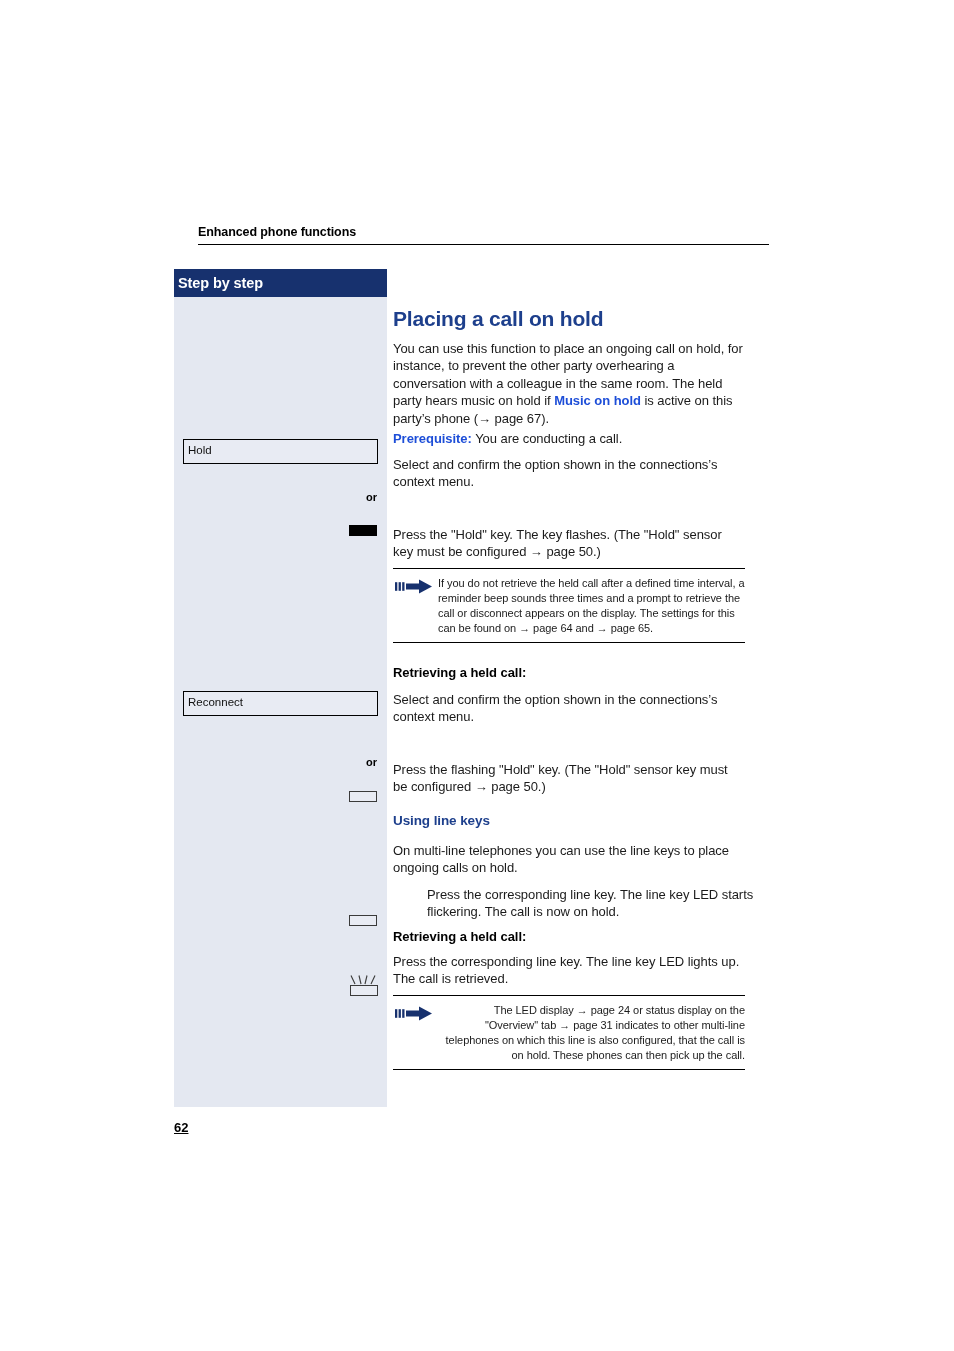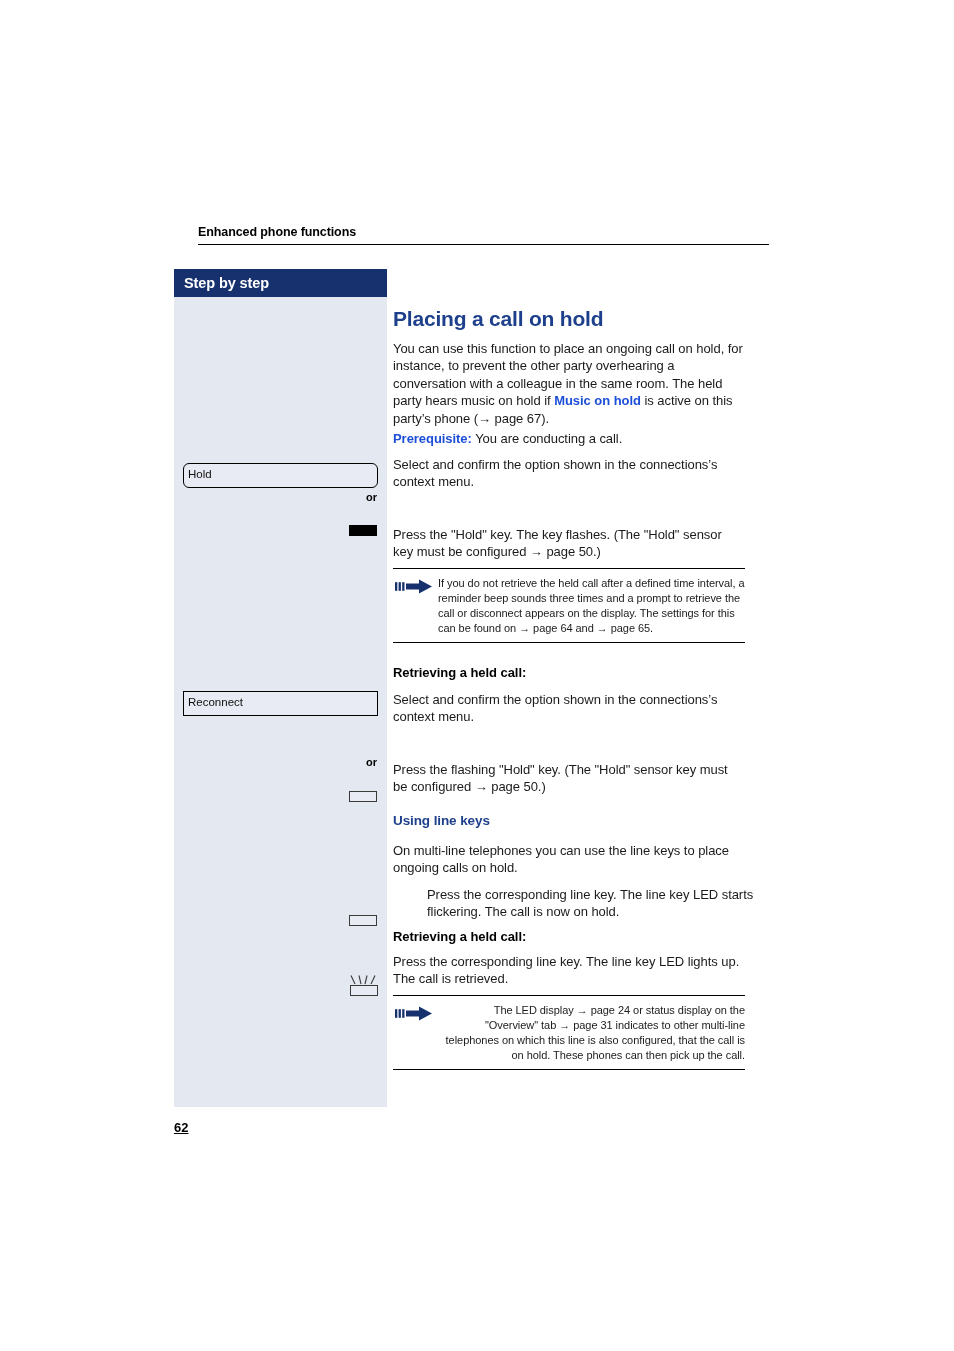--- a/index.html
+++ b/index.html
@@ -62,21 +62,21 @@
     width: 213px;
     background: #e4e8f1;
   }
   #stepcol-header {
     height: 28px;
     background: #17316e;
     color: #ffffff;
     font-size: 14.5px;
     font-weight: bold;
     line-height: 28px;
-    padding-left: 10px;
+    padding-left: 4px;
     box-sizing: border-box;
     letter-spacing: -0.1px;
   }
   #stepcol-body {
     position: relative;
     height: 810px;
   }
 
   
   .optbox {
@@ -223,21 +223,21 @@
     <div class="rh-text">Enhanced phone functions</div>
     <div class="rh-rule"></div>
   </div>
 
   <div id="body-cols">
 
     <div id="stepcol">
       <div id="stepcol-header">Step by step</div>
       <div id="stepcol-body">
 
-        <div class="optbox" style="top:166px;border-radius:6px;">Hold</div>
+        <div class="optbox" style="top:142px;">Hold</div>
 
         <div class="orword" style="top:194px;">or</div>
 
         <div class="keyicon" style="top:228px;">
           <div class="key-filled"></div>
         </div>
 
         <div class="optbox" style="top:394px;">Reconnect</div>
 
         <div class="orword" style="top:459px;">or</div>

